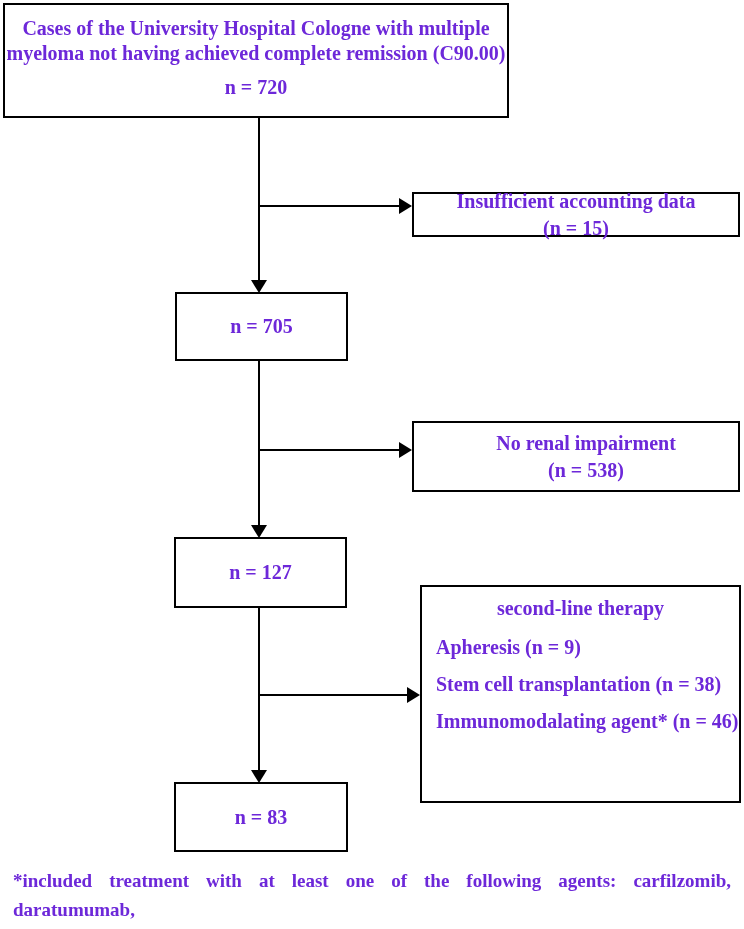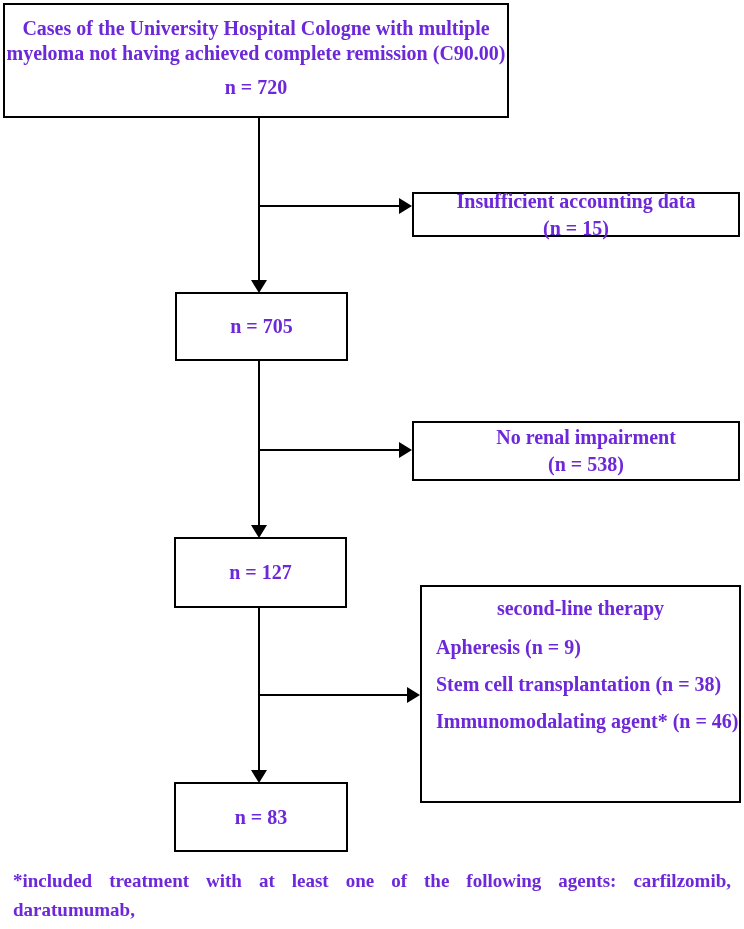--- a/index.html
+++ b/index.html
@@ -51,21 +51,21 @@
   .node-excl {
     left: 412px; width: 328px;
     display: flex;
     flex-direction: column;
     align-items: center;
     justify-content: center;
     text-align: center;
     line-height: 27px;
   }
   .node-excl-1 { top: 192px; height: 45px; }
-  .node-excl-2 { top: 421px; height: 60px; padding-left: 20px; }
+  .node-excl-2 { top: 421px; height: 71px; padding-left: 20px; }
   .node-surrogate {
     left: 420px; top: 585px; width: 321px; height: 218px;
   }
   .surrogate-title {
     text-align: center;
     padding-top: 8px;
     line-height: 26px;
   }
   .surrogate-title .tline { white-space: nowrap; }
   .surrogate-items {

